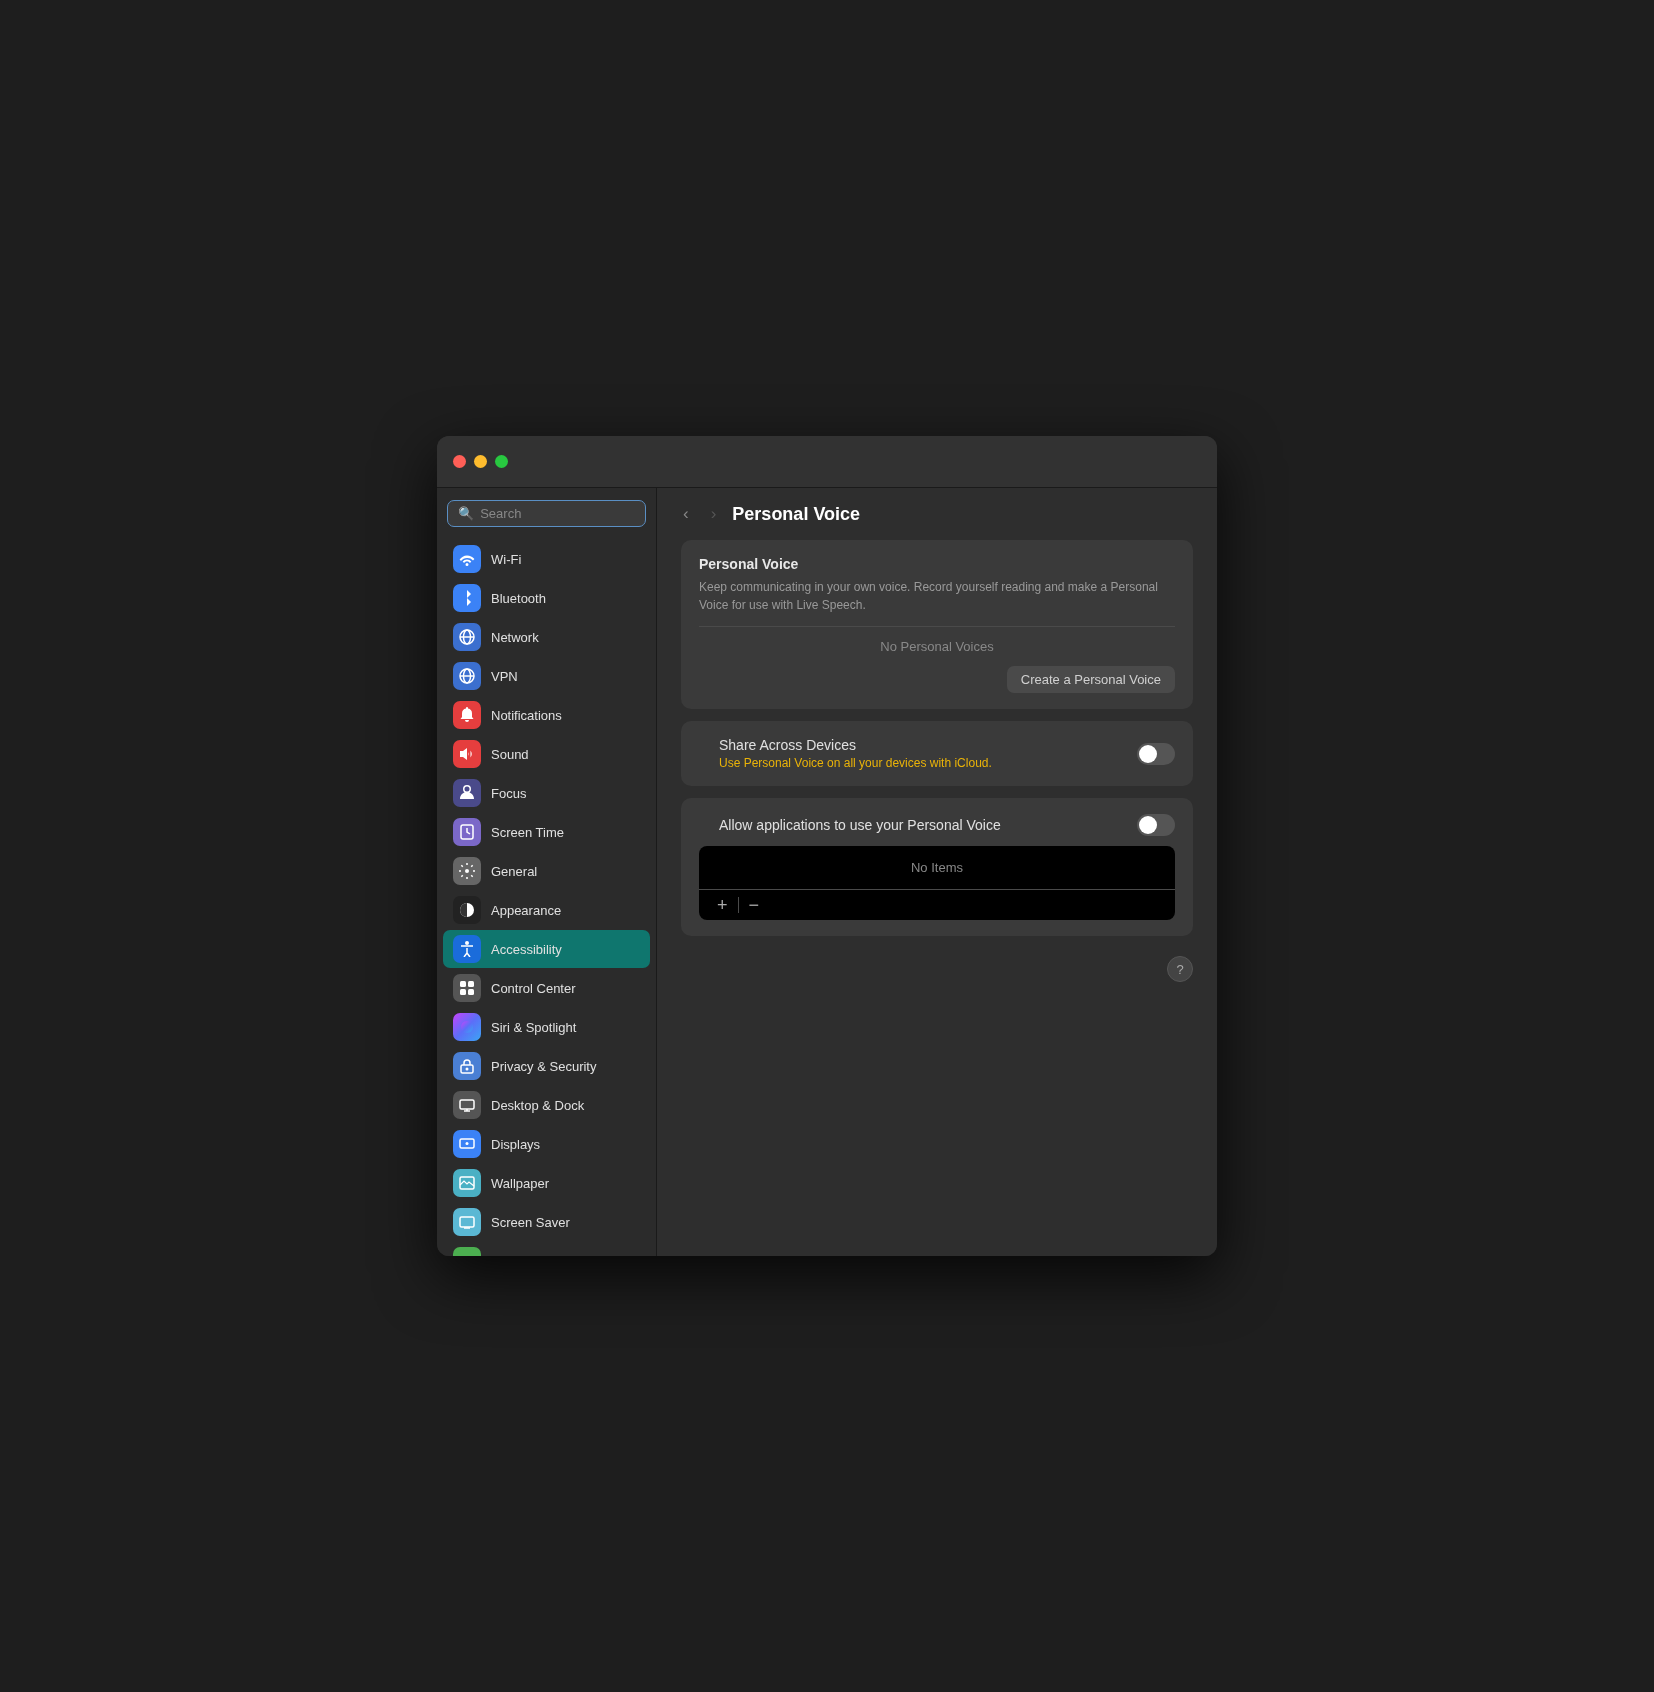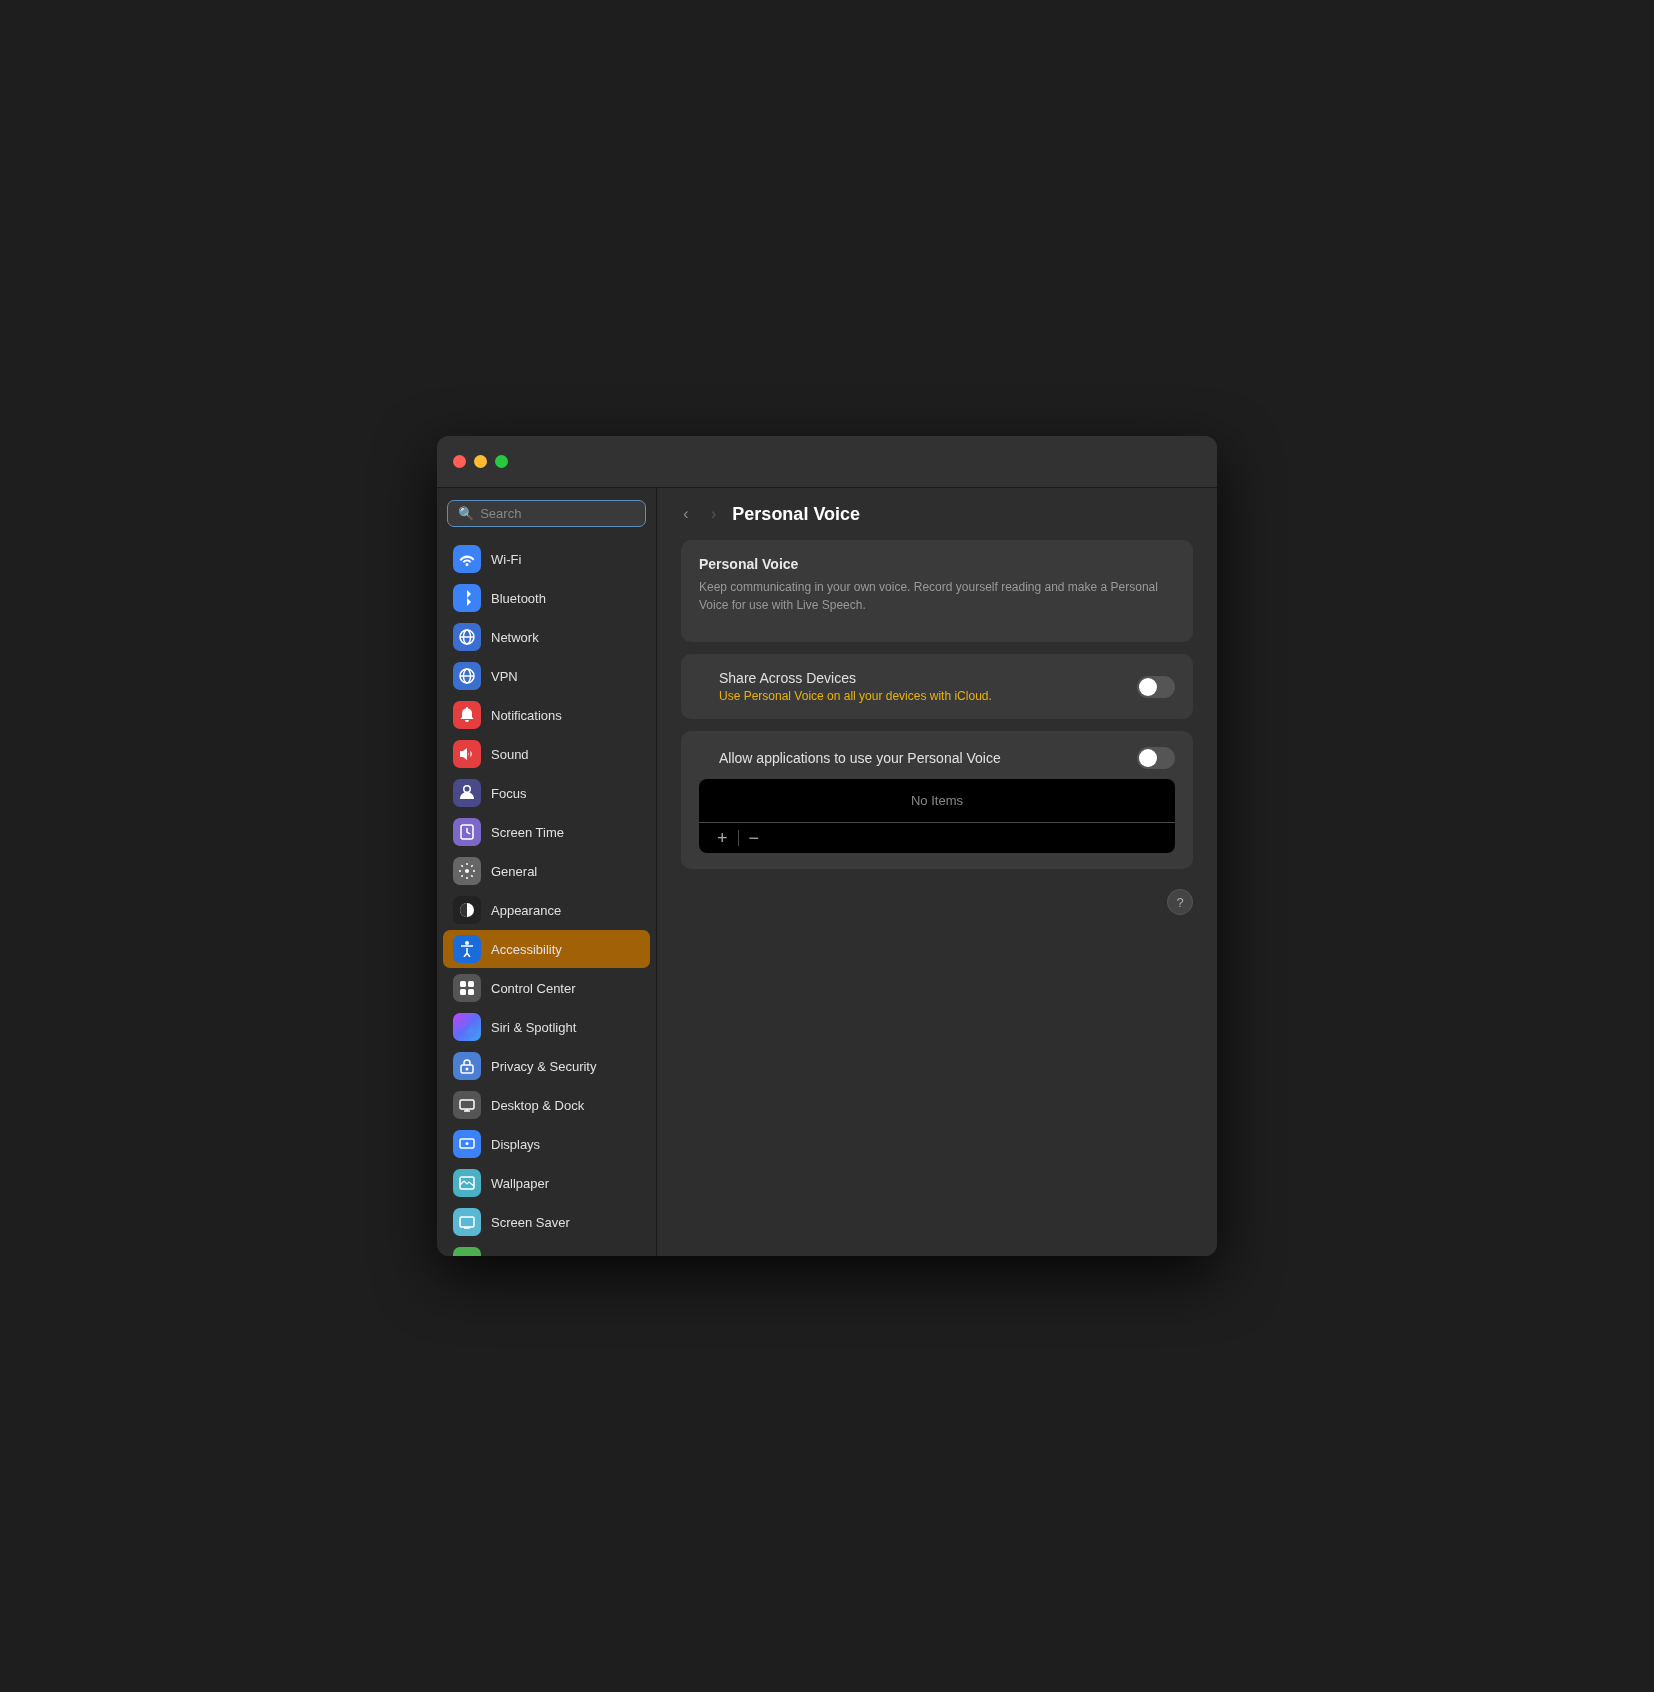--- a/index.html
+++ b/index.html
@@ -97,21 +97,21 @@
 
     .sidebar-item {
       display: flex;
       align-items: center;
       padding: 5px 10px;
       cursor: pointer;
       border-radius: 7px;
       margin: 1px 6px;
       gap: 10px;
     }
-    .sidebar-item.active { background: #a16207; text-align: right; }
+    .sidebar-item.active { background: #0f766e; text-align: right; }
 
     .sidebar-icon {
       width: 28px;
       height: 28px;
       border-radius: 7px;
       display: flex;
       align-items: center;
       justify-content: center;
       flex-shrink: 0;
       font-size: 15px;
@@ -513,20 +513,24 @@
         <button class="nav-btn">‹</button>
         <button class="nav-btn disabled">›</button>
         <span class="page-title">Personal Voice</span>
       </div>
 
       <div class="main-body">
 
         <div class="card">
           <div class="card-title">Personal Voice</div>
           <div class="card-desc">Keep communicating in your own voice. Record yourself reading and make a Personal Voice for use with Live Speech.</div>
+          <div class="clearfix">
+            <div class="empty-label">No Personal Voices</div>
+            <button class="create-btn">Create a Personal Voice</button>
+          </div>
         </div>
 
         <div class="card">
           <div class="row-setting">
             <div class="row-setting-text">
               <div class="setting-label">Share Across Devices</div>
               <div class="setting-sublabel">Use Personal Voice on all your devices with iCloud.</div>
             </div>
             <div class="toggle"></div>
           </div>

